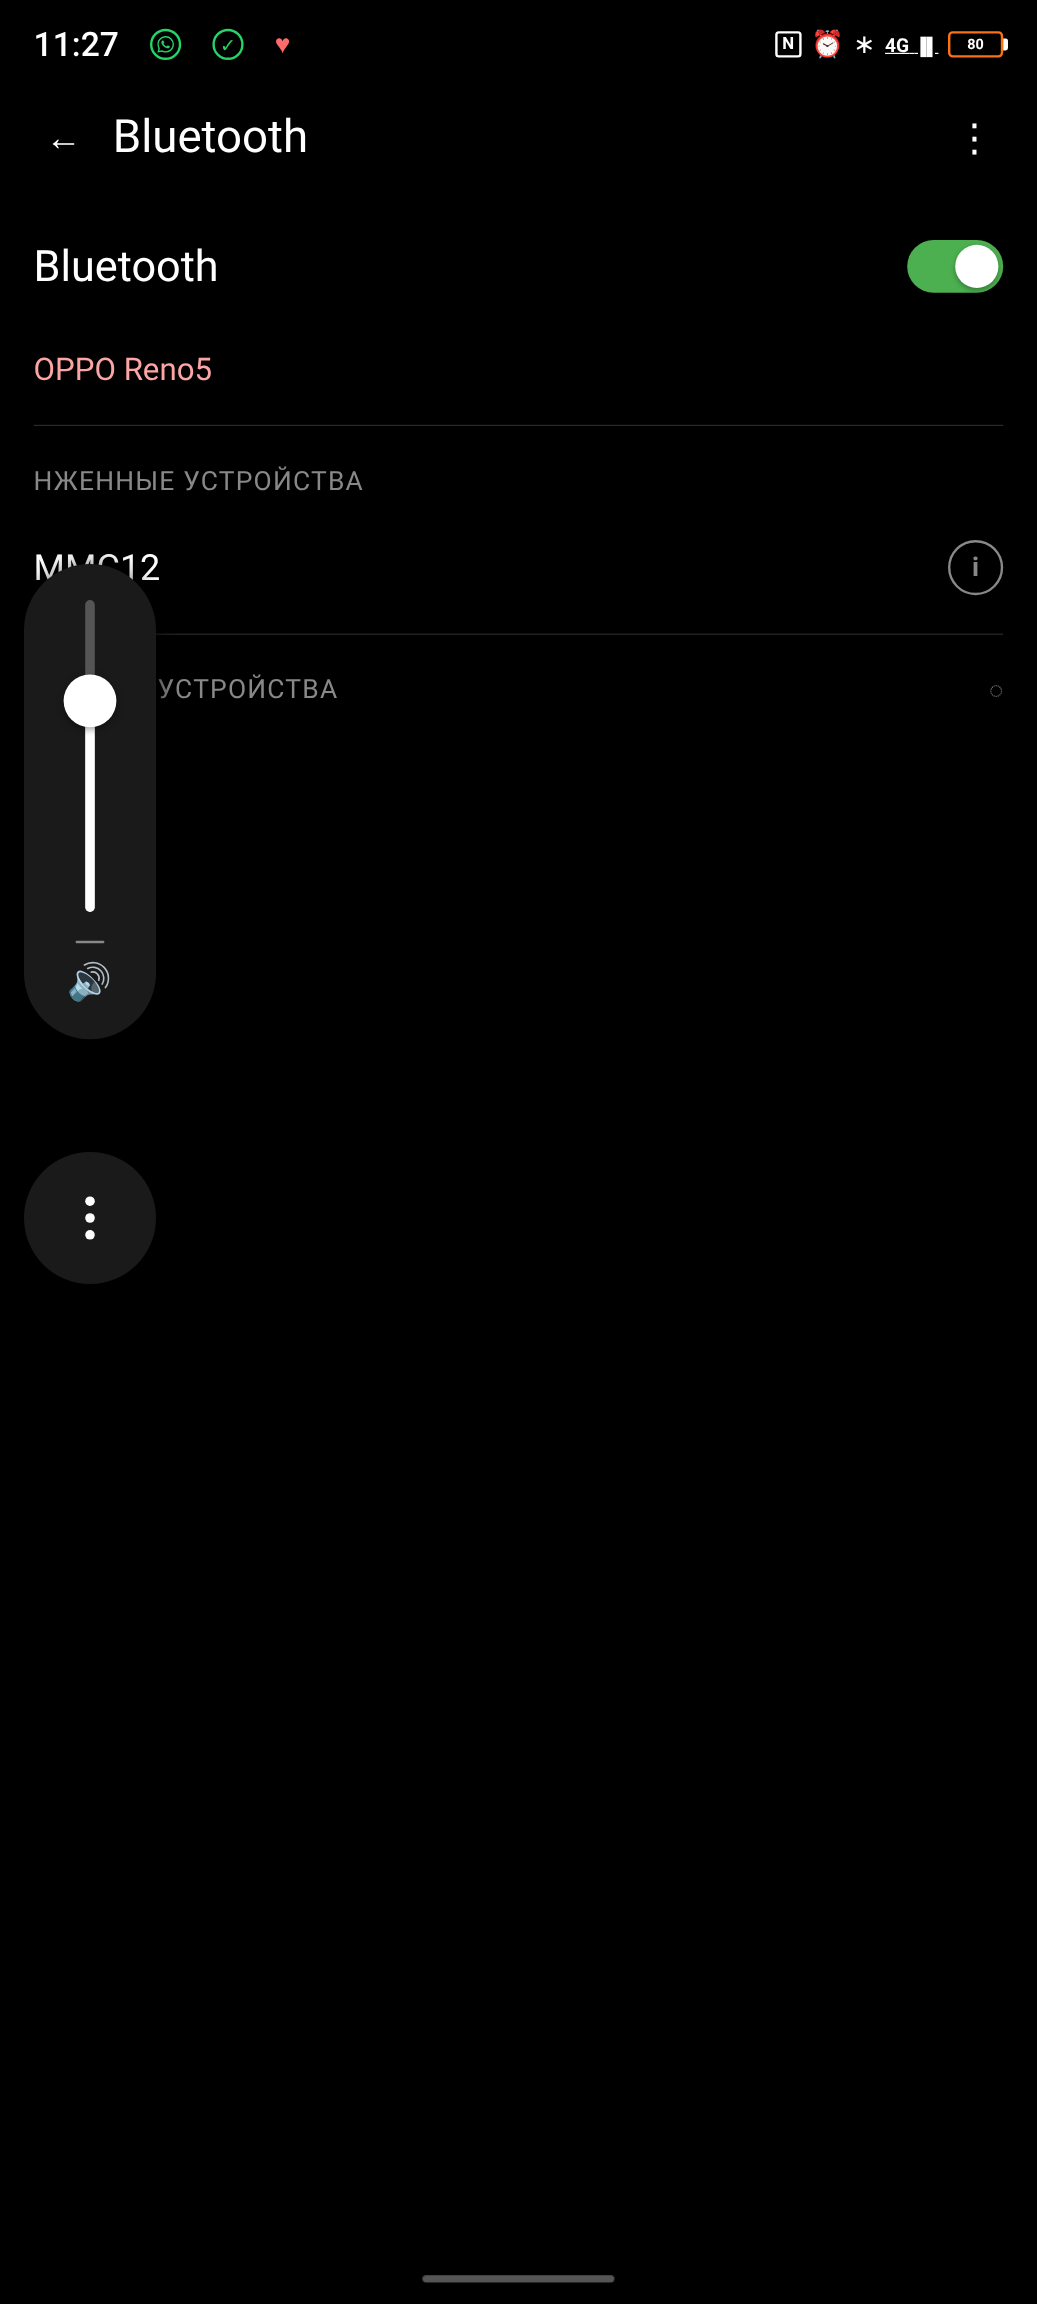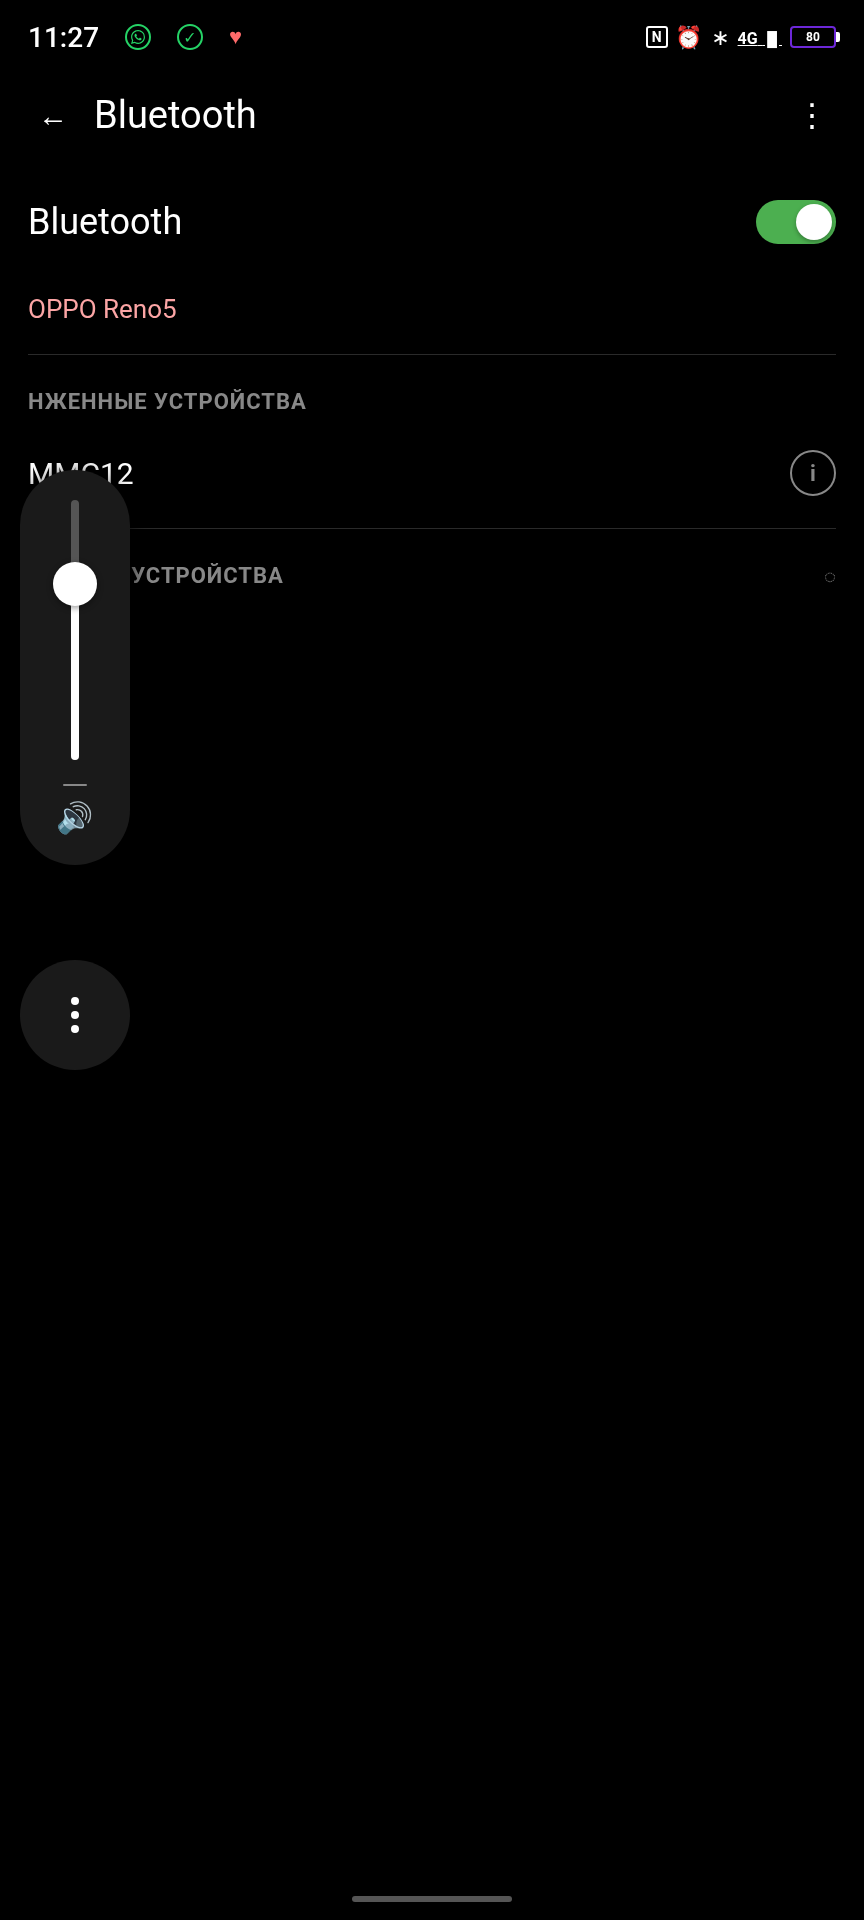--- a/index.html
+++ b/index.html
@@ -67,21 +67,21 @@
     }
 
     .heart-icon {
       color: #ff6b6b;
       font-size: 22px;
     }
 
     .battery-indicator {
       display: flex;
       align-items: center;
-      border: 2px solid #6d28d9;
+      border: 2px solid #f97316;
       border-radius: 4px;
       padding: 2px 3px;
       height: 22px;
       position: relative;
       font-size: 12px;
       font-weight: 700;
       color: #fff;
       min-width: 46px;
       justify-content: center;
     }
@@ -200,21 +200,21 @@
     
     .divider {
       height: 1px;
       background: #2a2a2a;
       margin: 10px 0;
     }
 
     
     .section-header {
       font-size: 22px;
-      font-weight: 700;
+      font-weight: 400;
       color: #888;
       letter-spacing: 1px;
       padding: 24px 0 14px;
       text-transform: uppercase;
     }
 
     
     .device-item {
       display: flex;
       align-items: center;

